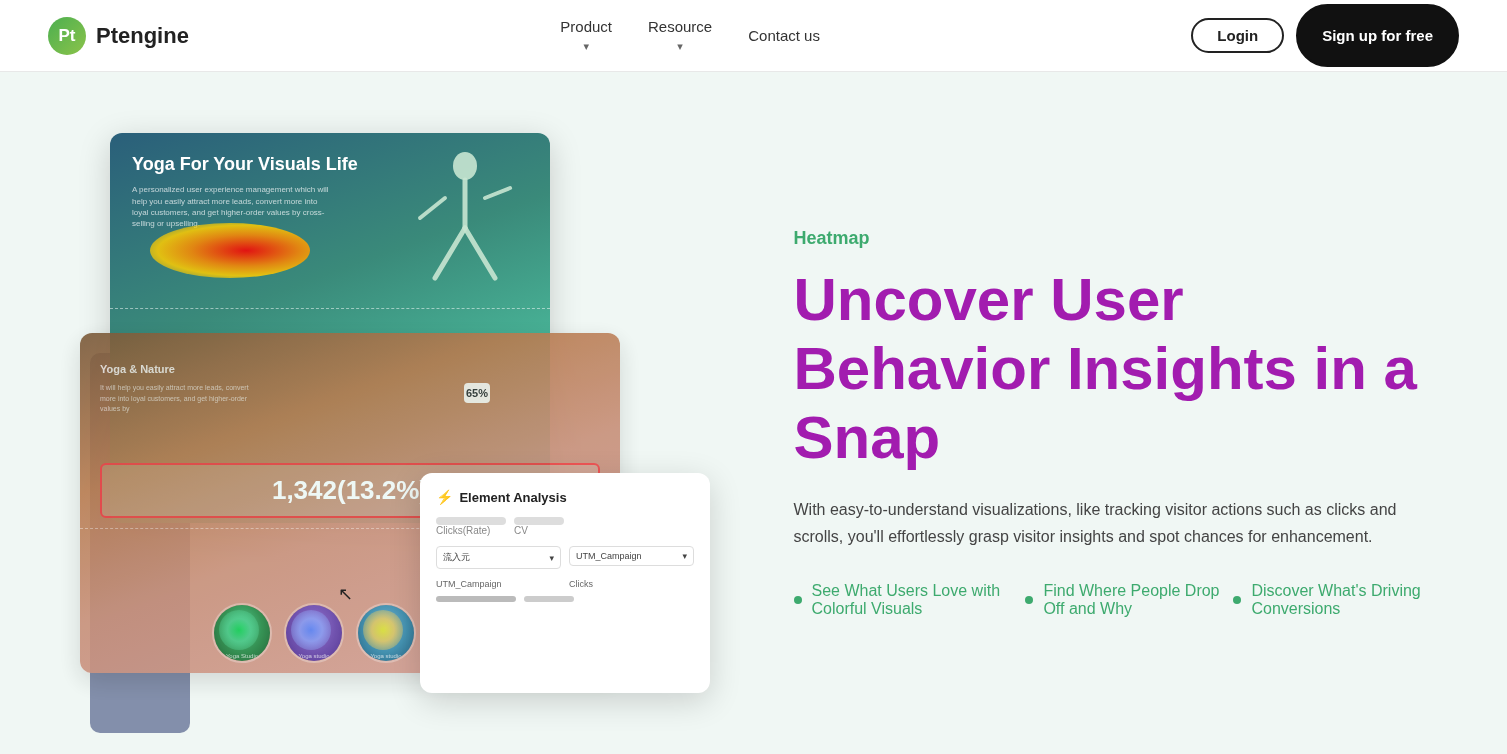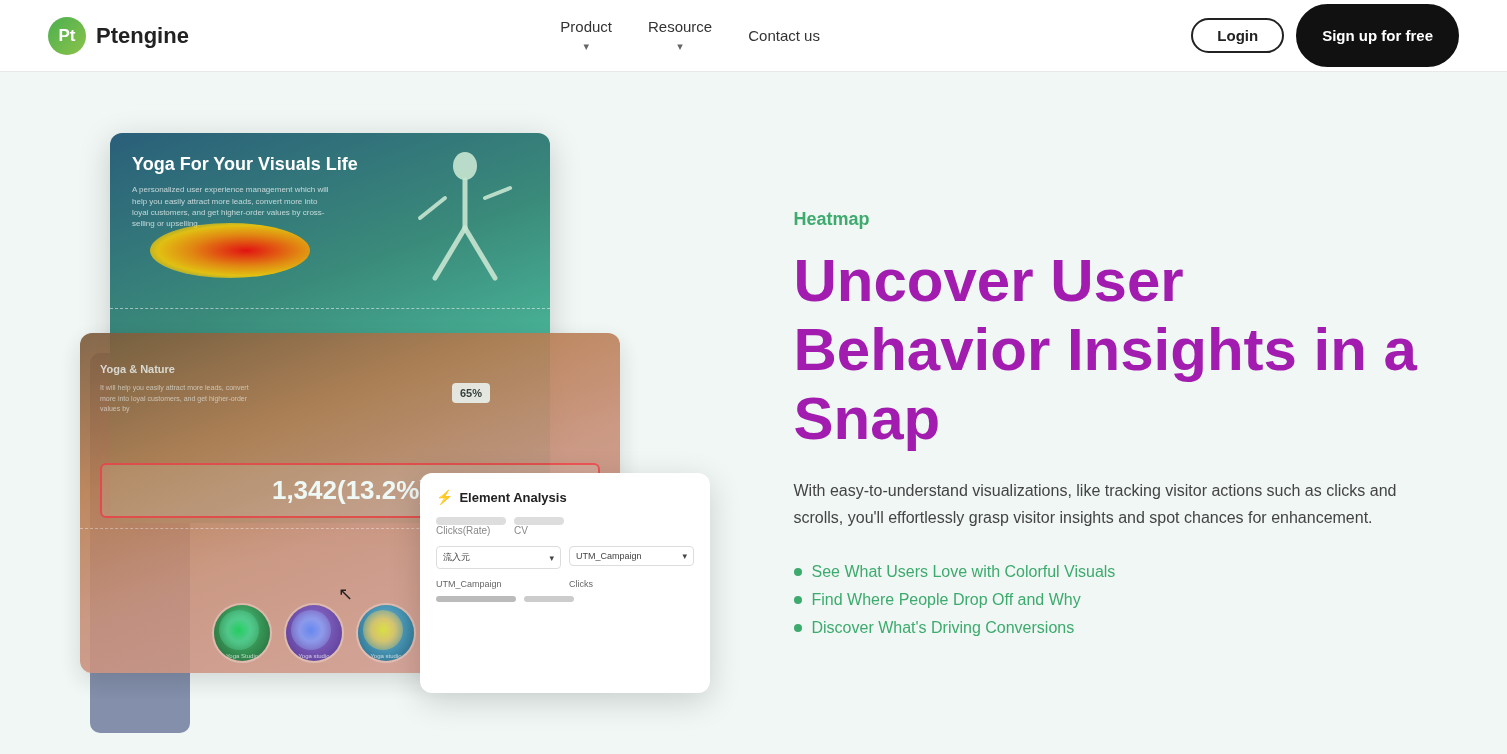--- a/index.html
+++ b/index.html
@@ -87,21 +87,21 @@
       width: 540px; height: 340px;
       background: linear-gradient(160deg, #7a5a3a 0%, #b87c50 30%, #c8907a 55%, #d4a098 100%);
       border-radius: 12px; overflow: hidden; box-shadow: 0 8px 24px rgba(0,0,0,0.15); opacity: 0.9;
     }
     .card-overlay-inner { position: relative; width: 100%; height: 100%; }
 
     
     .pct-badge {
       position: absolute; top: 50px; right: 130px;
       background: rgba(255,255,255,0.85); color: #333;
-      font-size: 11px; font-weight: 600; padding: 4px 8px; border-radius: 4px;
+      font-size: 11px; font-weight: 600; padding: 4px 2px; border-radius: 4px;
     }
 
     
     .click-stat {
       position: absolute; top: 130px; left: 20px; right: 20px;
       background: rgba(255,255,255,0.12);
       border: 2px solid #e44;
       border-radius: 6px; padding: 10px 16px; text-align: center;
     }
     .click-stat-value { font-size: 26px; font-weight: 700; color: #fff; }
@@ -155,21 +155,21 @@
     
     .cursor-icon {
       position: absolute; bottom: 88px; left: 258px;
       font-size: 18px; z-index: 20; color: #222;
     }
 
     
     .hero-tag { color: #3daa6e; font-size: 18px; font-weight: 700; margin-bottom: 16px; }
     .hero-title { font-size: 60px; font-weight: 800; color: #a21caf; line-height: 1.15; margin-bottom: 24px; }
     .hero-desc { font-size: 16px; color: #444; line-height: 1.7; margin-bottom: 32px; }
-    .hero-bullets { list-style: none; display: flex; flex-direction: column; gap: 10px; }
+    .hero-bullets { list-style: none; display: flex; flex-direction: row; gap: 10px; }
     .hero-bullet { display: flex; align-items: center; gap: 10px; }
     .bullet-dot { width: 8px; height: 8px; border-radius: 50%; background: #3daa6e; flex-shrink: 0; }
     .bullet-link { color: #3daa6e; font-size: 16px; font-weight: 500; text-decoration: none; cursor: pointer; }
 
     
     .blob-green {
       width: 55px; height: 55px;
       border-radius: 50%;
       background: radial-gradient(ellipse, #00cc44 0%, #44cc88 40%, rgba(0,200,100,0) 100%);
       opacity: 0.8;

